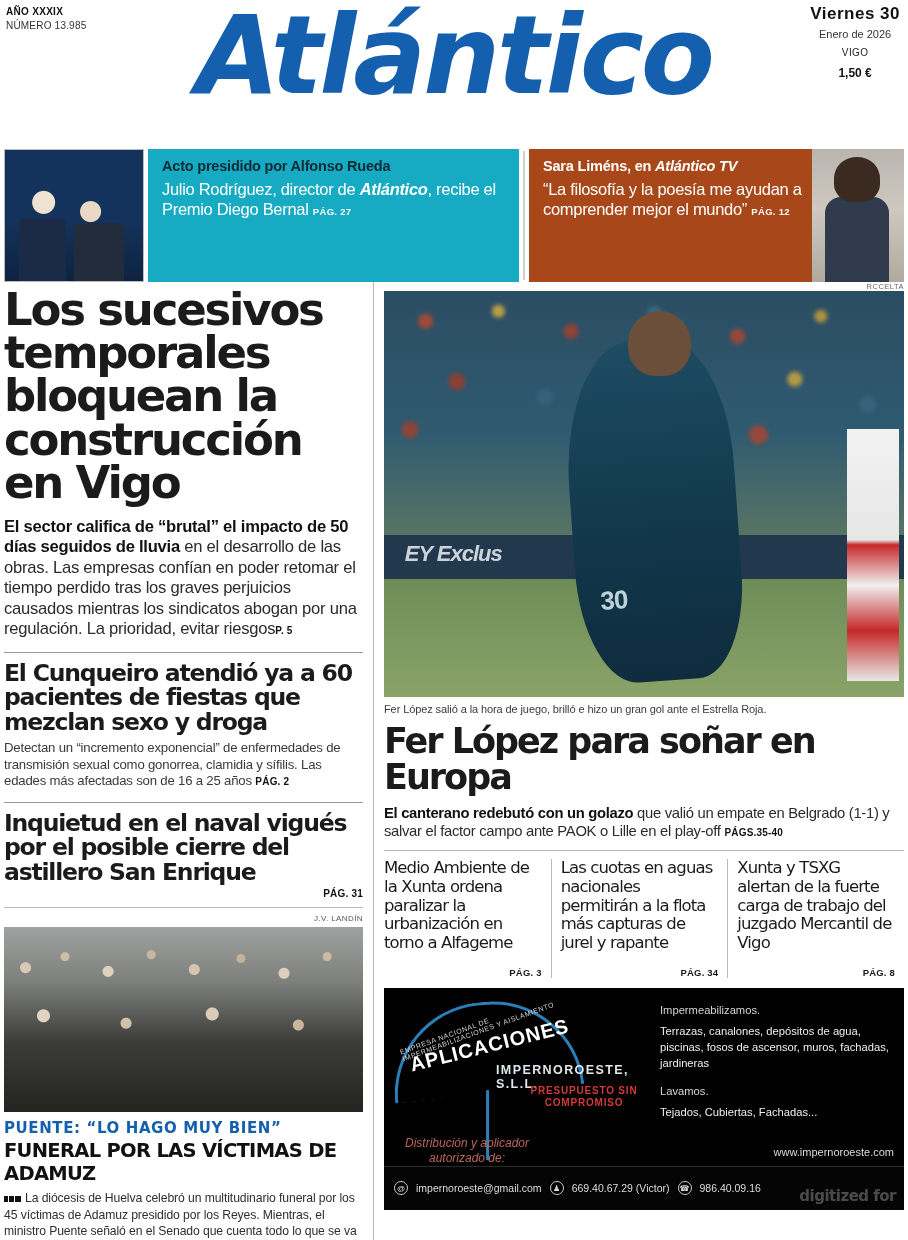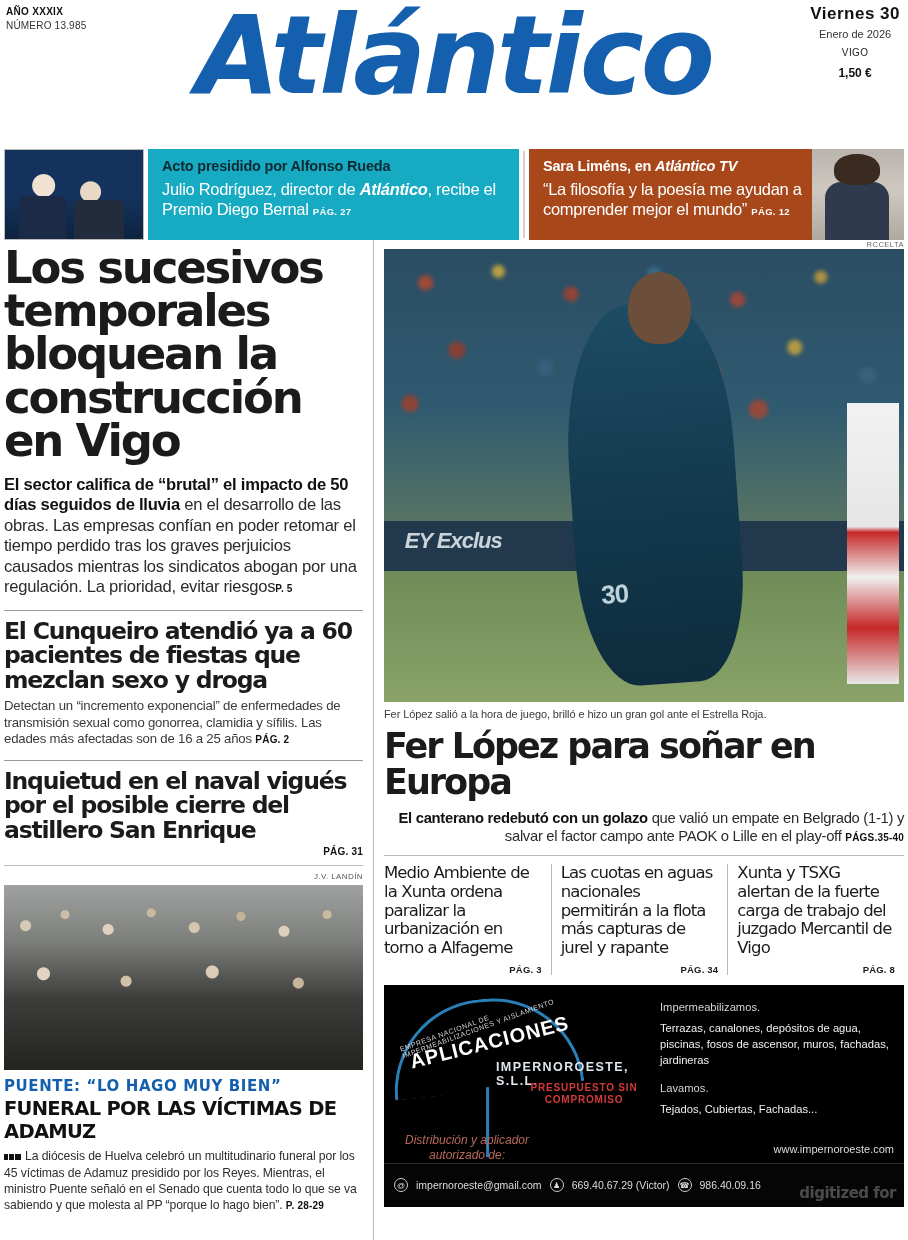--- a/index.html
+++ b/index.html
@@ -24,21 +24,21 @@
   .mh-price { font-size: 12px; font-weight: bold; color: #111; margin-top: 8px; }
   .mh-logo {
     position: absolute; left: 0; right: 0; top: -4px;
     text-align: center;
     font-family: "DejaVu Sans", sans-serif;
     font-size: 108px; font-weight: bold; font-style: italic;
     color: #1560ae; letter-spacing: -3px; line-height: 1.12;
   }
 
   
-  .banners { display: flex; height: 91px; padding: 0 4px; gap: 4px; align-items: stretch; }
+  .banners { display: flex; height: 133px; padding: 0 4px; gap: 4px; align-items: stretch; }
   .ban-photo { width: 140px; flex: 0 0 140px; position: relative; overflow: hidden; border: 1px solid #bbb; }
   .ban-box { flex: 1; padding: 9px 12px 6px 14px; color: #fff; position: relative; overflow: hidden; }
   .ban-teal { background: #17aac3; }
   .ban-orange { background: #a8481a; }
   .ban-kicker { font-size: 14.5px; font-weight: bold; color: #0d2b33; letter-spacing: -.2px; margin-bottom: 5px; }
   .ban-orange .ban-kicker { color: #ffffff; }
   .ban-text { font-size: 16.5px; line-height: 1.22; color: #ffffff; letter-spacing: -.3px; }
   .ban-text i { font-weight: bold; font-style: italic; }
   .ban-pag { font-size: 9.5px; font-weight: bold; letter-spacing: .3px; }
   .ban-sep { width: 2px; background: #cfcfcf; margin: 2px 0; }
@@ -115,21 +115,21 @@
     font-family: "DejaVu Sans", sans-serif;
     font-size: 19.5px; font-weight: bold; letter-spacing: -.7px; color: #111; margin-top: 2px;
   }
   .fun-body { font-size: 12.2px; line-height: 1.33; color: #2e2e2e; margin-top: 5px; letter-spacing: -.1px; }
   .sq { display: inline-block; width: 17px; height: 6px; background: #111; margin-right: 4px;
         vertical-align: middle;
         background-image: linear-gradient(90deg,#111 0 4px, #fff 4px 5.5px, #111 5.5px 10px, #fff 10px 11.5px, #111 11.5px 17px); }
 
   
   .sport-credit { font-size: 7.5px; letter-spacing: .5px; color: #666; text-align: right; }
-  .sport-photo { height: 453px; position: relative; overflow: hidden; }
+  .sport-photo { height: 406px; position: relative; overflow: hidden; }
   .ph-football { background: linear-gradient(#2b4d63 0%, #2f5a70 35%, #6a7f5e 72%, #7e9a62 100%); }
   .ph-football .crowd { position:absolute; left:0; right:0; top:0; height:62%;
     background-image:
       radial-gradient(circle at 8% 12%, #b8482f 0 7px, transparent 8px),
       radial-gradient(circle at 22% 8%, #d9b23c 0 6px, transparent 7px),
       radial-gradient(circle at 36% 16%, #a8402c 0 7px, transparent 8px),
       radial-gradient(circle at 52% 9%, #3d6e8c 0 7px, transparent 8px),
       radial-gradient(circle at 68% 18%, #b24530 0 7px, transparent 8px),
       radial-gradient(circle at 84% 10%, #c8a03a 0 6px, transparent 7px),
       radial-gradient(circle at 14% 36%, #9c3c2a 0 8px, transparent 9px),
@@ -156,32 +156,32 @@
   .ph-football .head { position:absolute; left:47%; top:5%; width:12%; height:16%;
     background:#6b4f3a; border-radius:50% 50% 44% 44%; }
   .ph-football .opp { position:absolute; right:1%; top:34%; width:10%; height:62%;
     background: linear-gradient(#f2f2f2 0%, #e6e6e6 44%, #c62828 46%, #f0f0f0 62%, #c62828 80%, #e8e8e8 100%); }
   .sport-cap { font-size: 11px; color: #3a3a3a; margin-top: 6px; letter-spacing: -.1px; }
   .sport-head {
     font-family: "DejaVu Sans", sans-serif;
     font-size: 35px; font-weight: bold; letter-spacing: -2px; line-height: 1.04;
     color: #1b1b1b; margin-top: 8px;
   }
-  .sport-sub { font-size: 14.8px; line-height: 1.24; margin-top: 8px; color: #2b2b2b; letter-spacing: -.3px; text-align: right; }
+  .sport-sub { font-size: 14.8px; line-height: 1.24; margin-top: 8px; color: #2b2b2b; letter-spacing: -.3px; }
   .sport-sub b { font-weight: bold; color: #111; }
 
   
   .briefs { display: flex; margin-top: 10px; border-top: 1px solid #b9b9b9; padding-top: 8px; }
   .brief { flex: 1; padding: 0 9px; border-left: 1px solid #b9b9b9; }
   .brief:first-child { border-left: none; padding-left: 0; }
   .brief-head {
     font-family: "DejaVu Sans", sans-serif;
     font-size: 16.5px; font-weight: normal; line-height: 1.13; letter-spacing: -.9px; color: #1b1b1b;
   }
-  .brief-pag { text-align: right; margin-top: 6px; font-size: 9.5px; font-weight: bold; letter-spacing: .2px; }
+  .brief-pag { text-align: right; margin-top: 14px; font-size: 9.5px; font-weight: bold; letter-spacing: .2px; }
 
   
   .ad { margin-top: 10px; height: 222px; background: #000; position: relative; overflow: hidden;
         display: flex; color: #e9e9e9; }
   .ad-left { width: 50%; position: relative; padding: 10px 8px; }
   .umbrella { position: absolute; left: 6px; top: 14px; width: 190px; height: 92px;
     border: 3px solid #2a7fb8; border-bottom: none; border-radius: 95px 95px 0 0;
     transform: rotate(-6deg); }
   .umbrella:after { content:""; position:absolute; left:46%; top:96%; width:3px; height:70px;
     background:#2a7fb8; transform: rotate(6deg); }

